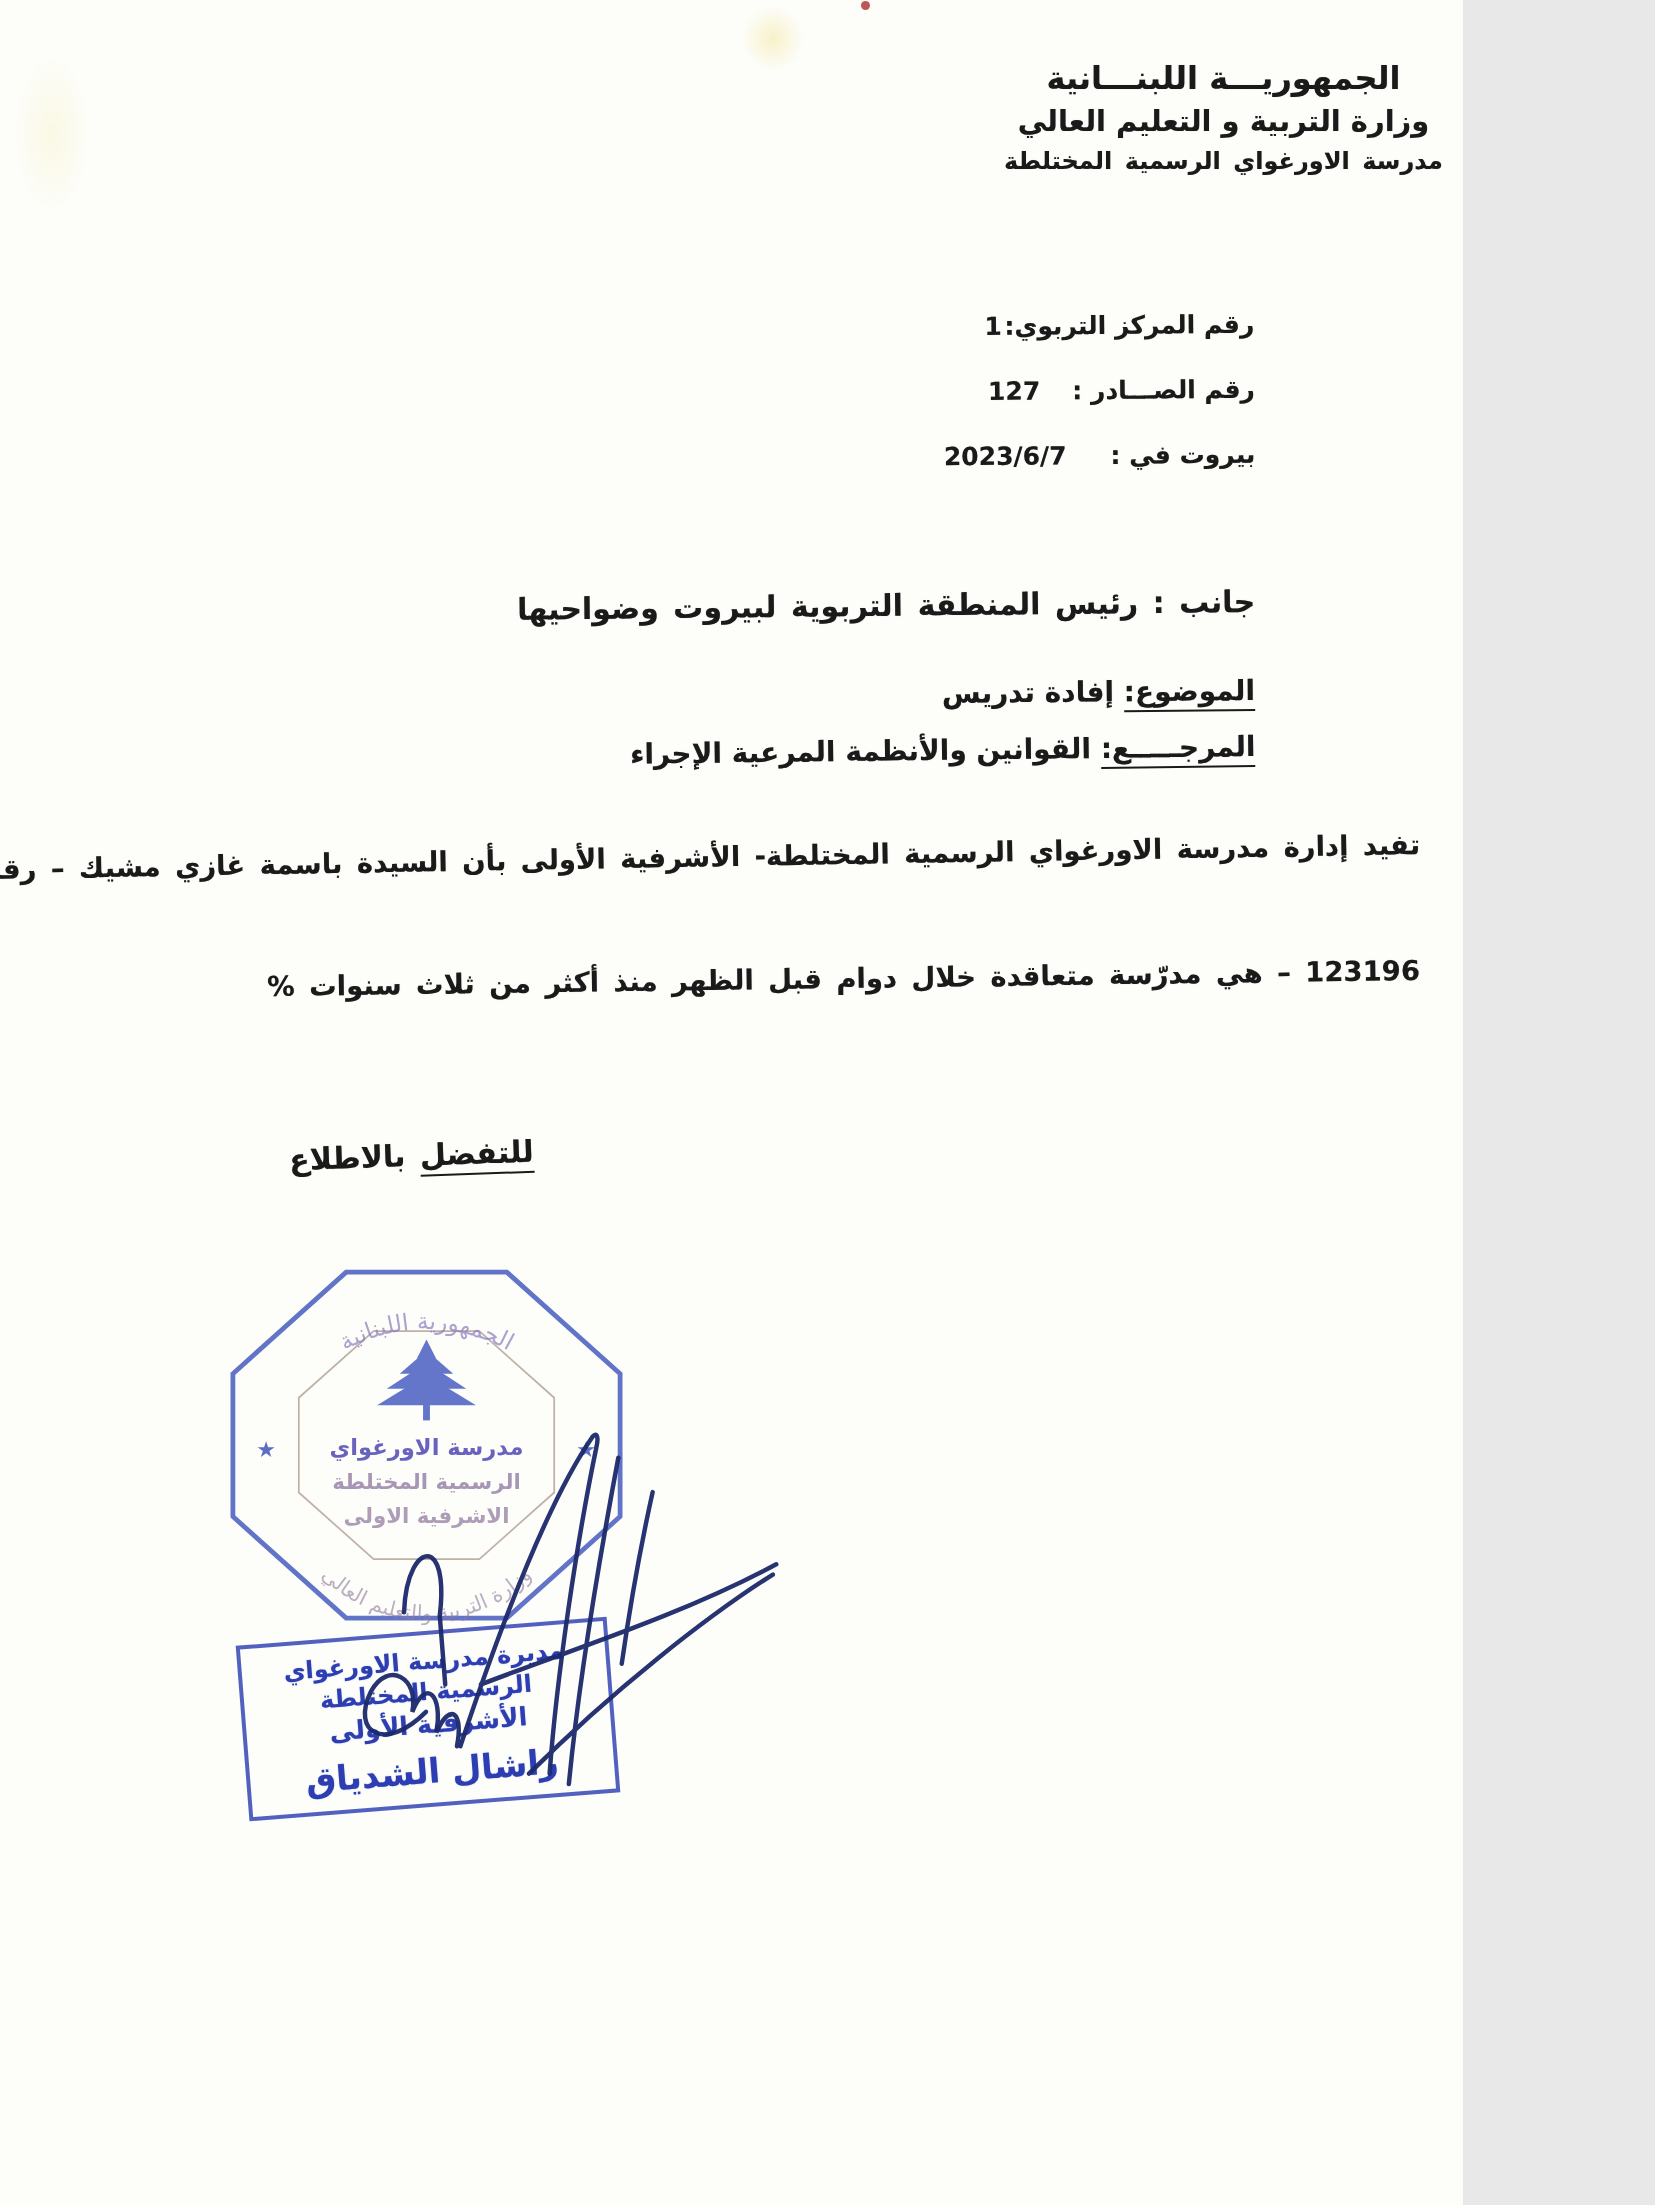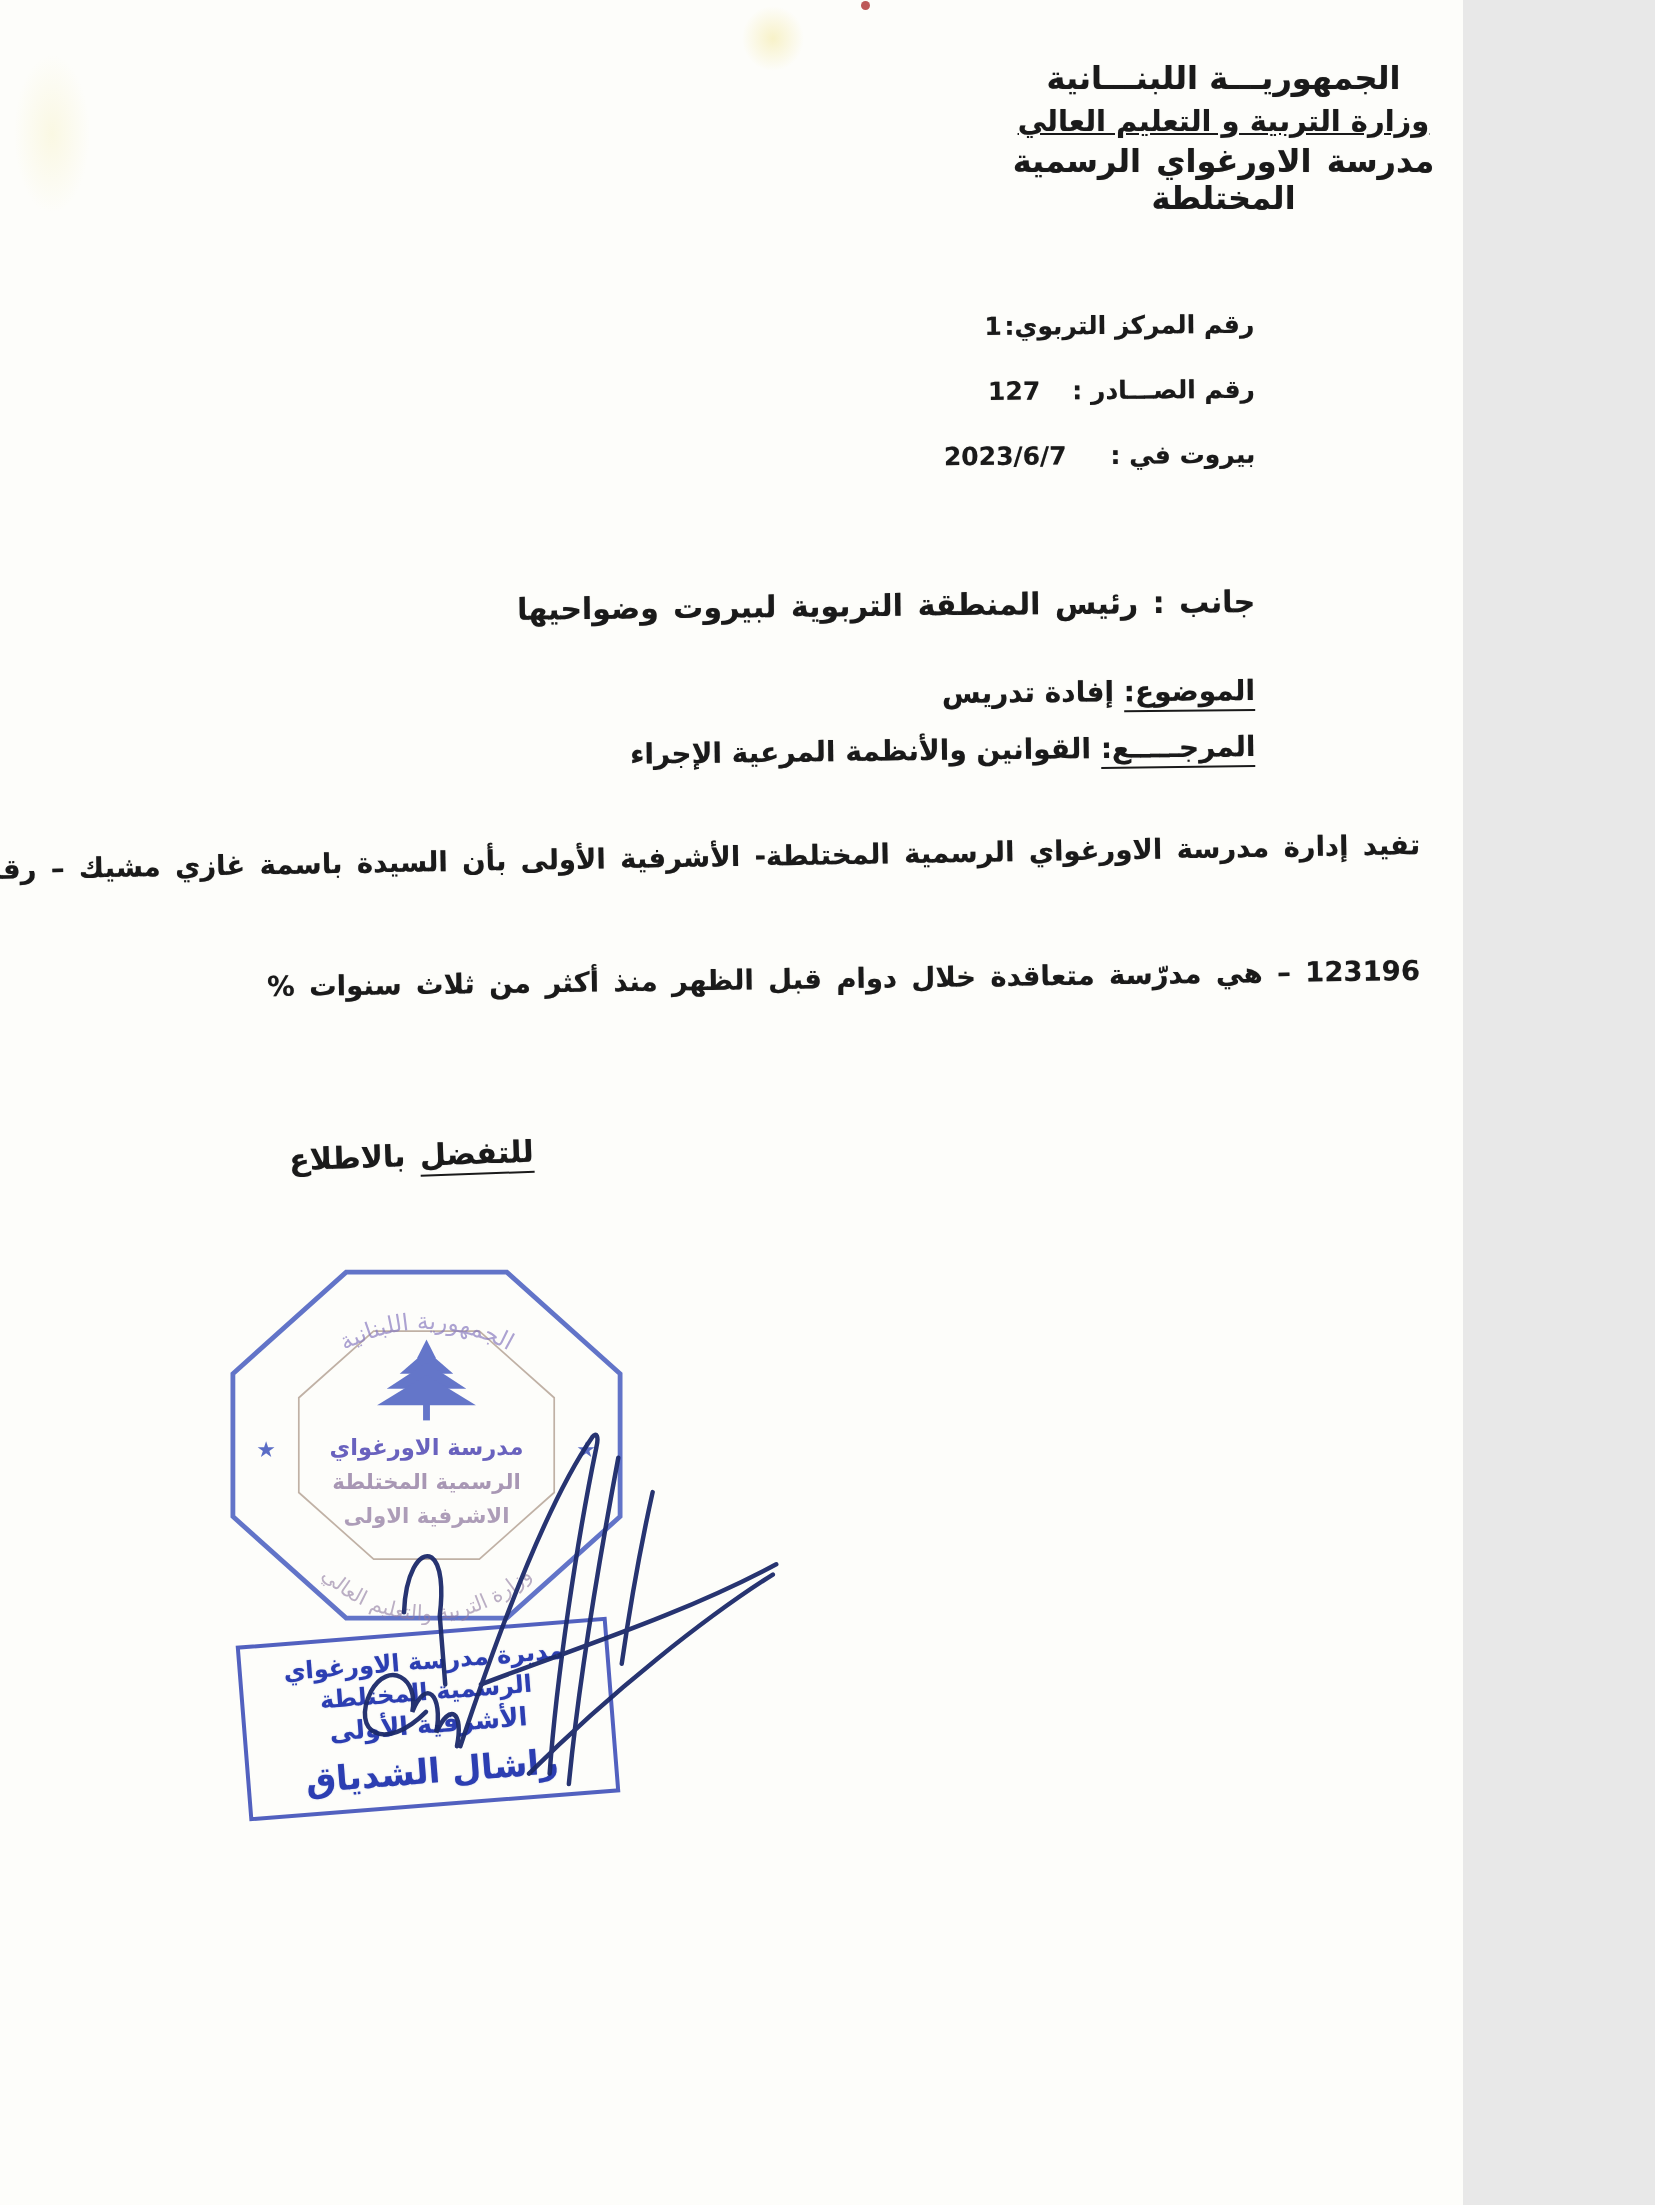--- a/index.html
+++ b/index.html
@@ -10,22 +10,22 @@
     overflow:hidden;
     font-family:"DejaVu Sans",sans-serif;
     color:#1a1a1a;
   }
   .ar{direction:rtl;}
   .abs{position:absolute;}
   .ink{color:#1a1a1a;text-shadow:0 0 0.7px rgba(20,20,20,.45);}
   
   .header-block{left:935px;top:56px;width:577px;text-align:center;}
   .h1{font-size:32px;font-weight:bold;line-height:44px;letter-spacing:0.7px;}
-  .h2{font-size:29px;font-weight:bold;line-height:43px;text-decoration:underline;}
-  .h3{font-size:32px;font-weight:bold;line-height:37px;word-spacing:4.1px;}
+  .h2{font-size:29px;font-weight:bold;line-height:43px;}
+  .h3{font-size:24px;font-weight:bold;line-height:37px;word-spacing:4.1px;}
   .h4{font-size:25px;font-weight:bold;line-height:36px;}
   
   .refs-block{right:208px;top:311px;width:316px;transform:rotate(-.5deg);}
   .ref-row{display:flex;direction:rtl;align-items:baseline;font-size:25px;font-weight:bold;height:65px;}
   .ref-label{white-space:nowrap;}
   .ref-row:nth-child(1) .ref-value{margin-inline-start:2.7px;}
   .ref-row:nth-child(2) .ref-value{margin-inline-start:32px;}
   .ref-row:nth-child(3) .ref-value{margin-inline-start:44px;}
   
   .addressee{right:208px;top:584px;font-size:30px;font-weight:bold;letter-spacing:0.7px;word-spacing:4.1px;transform:rotate(-.6deg);transform-origin:right center;white-space:nowrap;}

